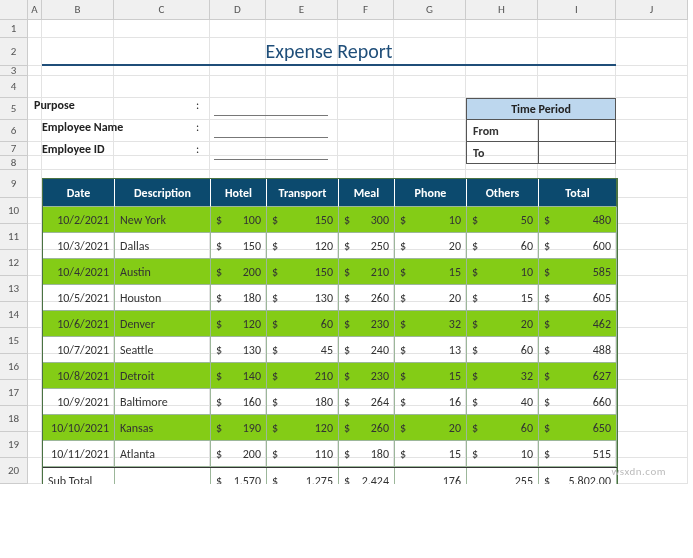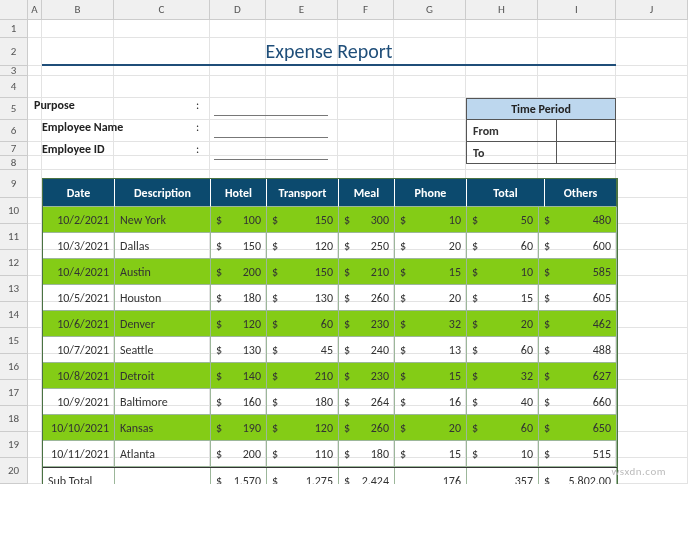--- a/index.html
+++ b/index.html
@@ -87,21 +87,21 @@
     border: 1px solid #555;
     background: #bdd7ee;
     display: flex; align-items: center; justify-content: center;
     font-weight: bold; color: #222;
   }
   .tp-row {
     position: absolute; left: 438px; width: 150px; height: 22px;
     border: 1px solid #555; border-top: none;
     display: flex;
   }
-  .tp-row .tp-l { width: 90px; border-right: 1px solid #555; padding: 0 6px; display:flex; align-items:center; font-weight:bold; }
+  .tp-row .tp-l { width: 72px; border-right: 1px solid #555; padding: 0 6px; display:flex; align-items:center; font-weight:bold; }
   .tp-row .tp-v { flex:1; }
   .tp-r1 { top: 100px; }
   .tp-r2 { top: 122px; }
 
   
   .tbl {
     position: absolute;
     top: 158px; left: 14px;
     border: 1px solid #4a7242;
   }
@@ -461,22 +461,22 @@
       </div>
 
       <div class="tbl">
         <div class="trow">
           <div class="th tB">Date</div>
           <div class="th tC">Description</div>
           <div class="th tD">Hotel</div>
           <div class="th tE">Transport</div>
           <div class="th tF">Meal</div>
           <div class="th tG">Phone</div>
+          <div class="th tH">Others</div>
           <div class="th tI">Total</div>
-          <div class="th tH">Others</div>
         </div>
         <div id="tblrows">
             <div class="trow alt">
               <div class="td tB date">10/2/2021</div>
               <div class="td tC desc">New York</div>
               <div class="td tD">
                 <span class="cur">
                   <span class="s">$</span>
                   <span class="v">100</span>
                 </span>
@@ -896,21 +896,21 @@
             </div>
           <div class="td tG">
               <span class="cur">
                 <span class="s"></span>
                 <span class="v">176</span>
               </span>
             </div>
           <div class="td tH">
               <span class="cur">
                 <span class="s"></span>
-                <span class="v">357</span>
+                <span class="v">255</span>
               </span>
             </div>
           <div class="td tI">
               <span class="cur">
                 <span class="s">$</span>
                 <span class="v">5,802.00</span>
               </span>
             </div>
         </div>
       </div>

